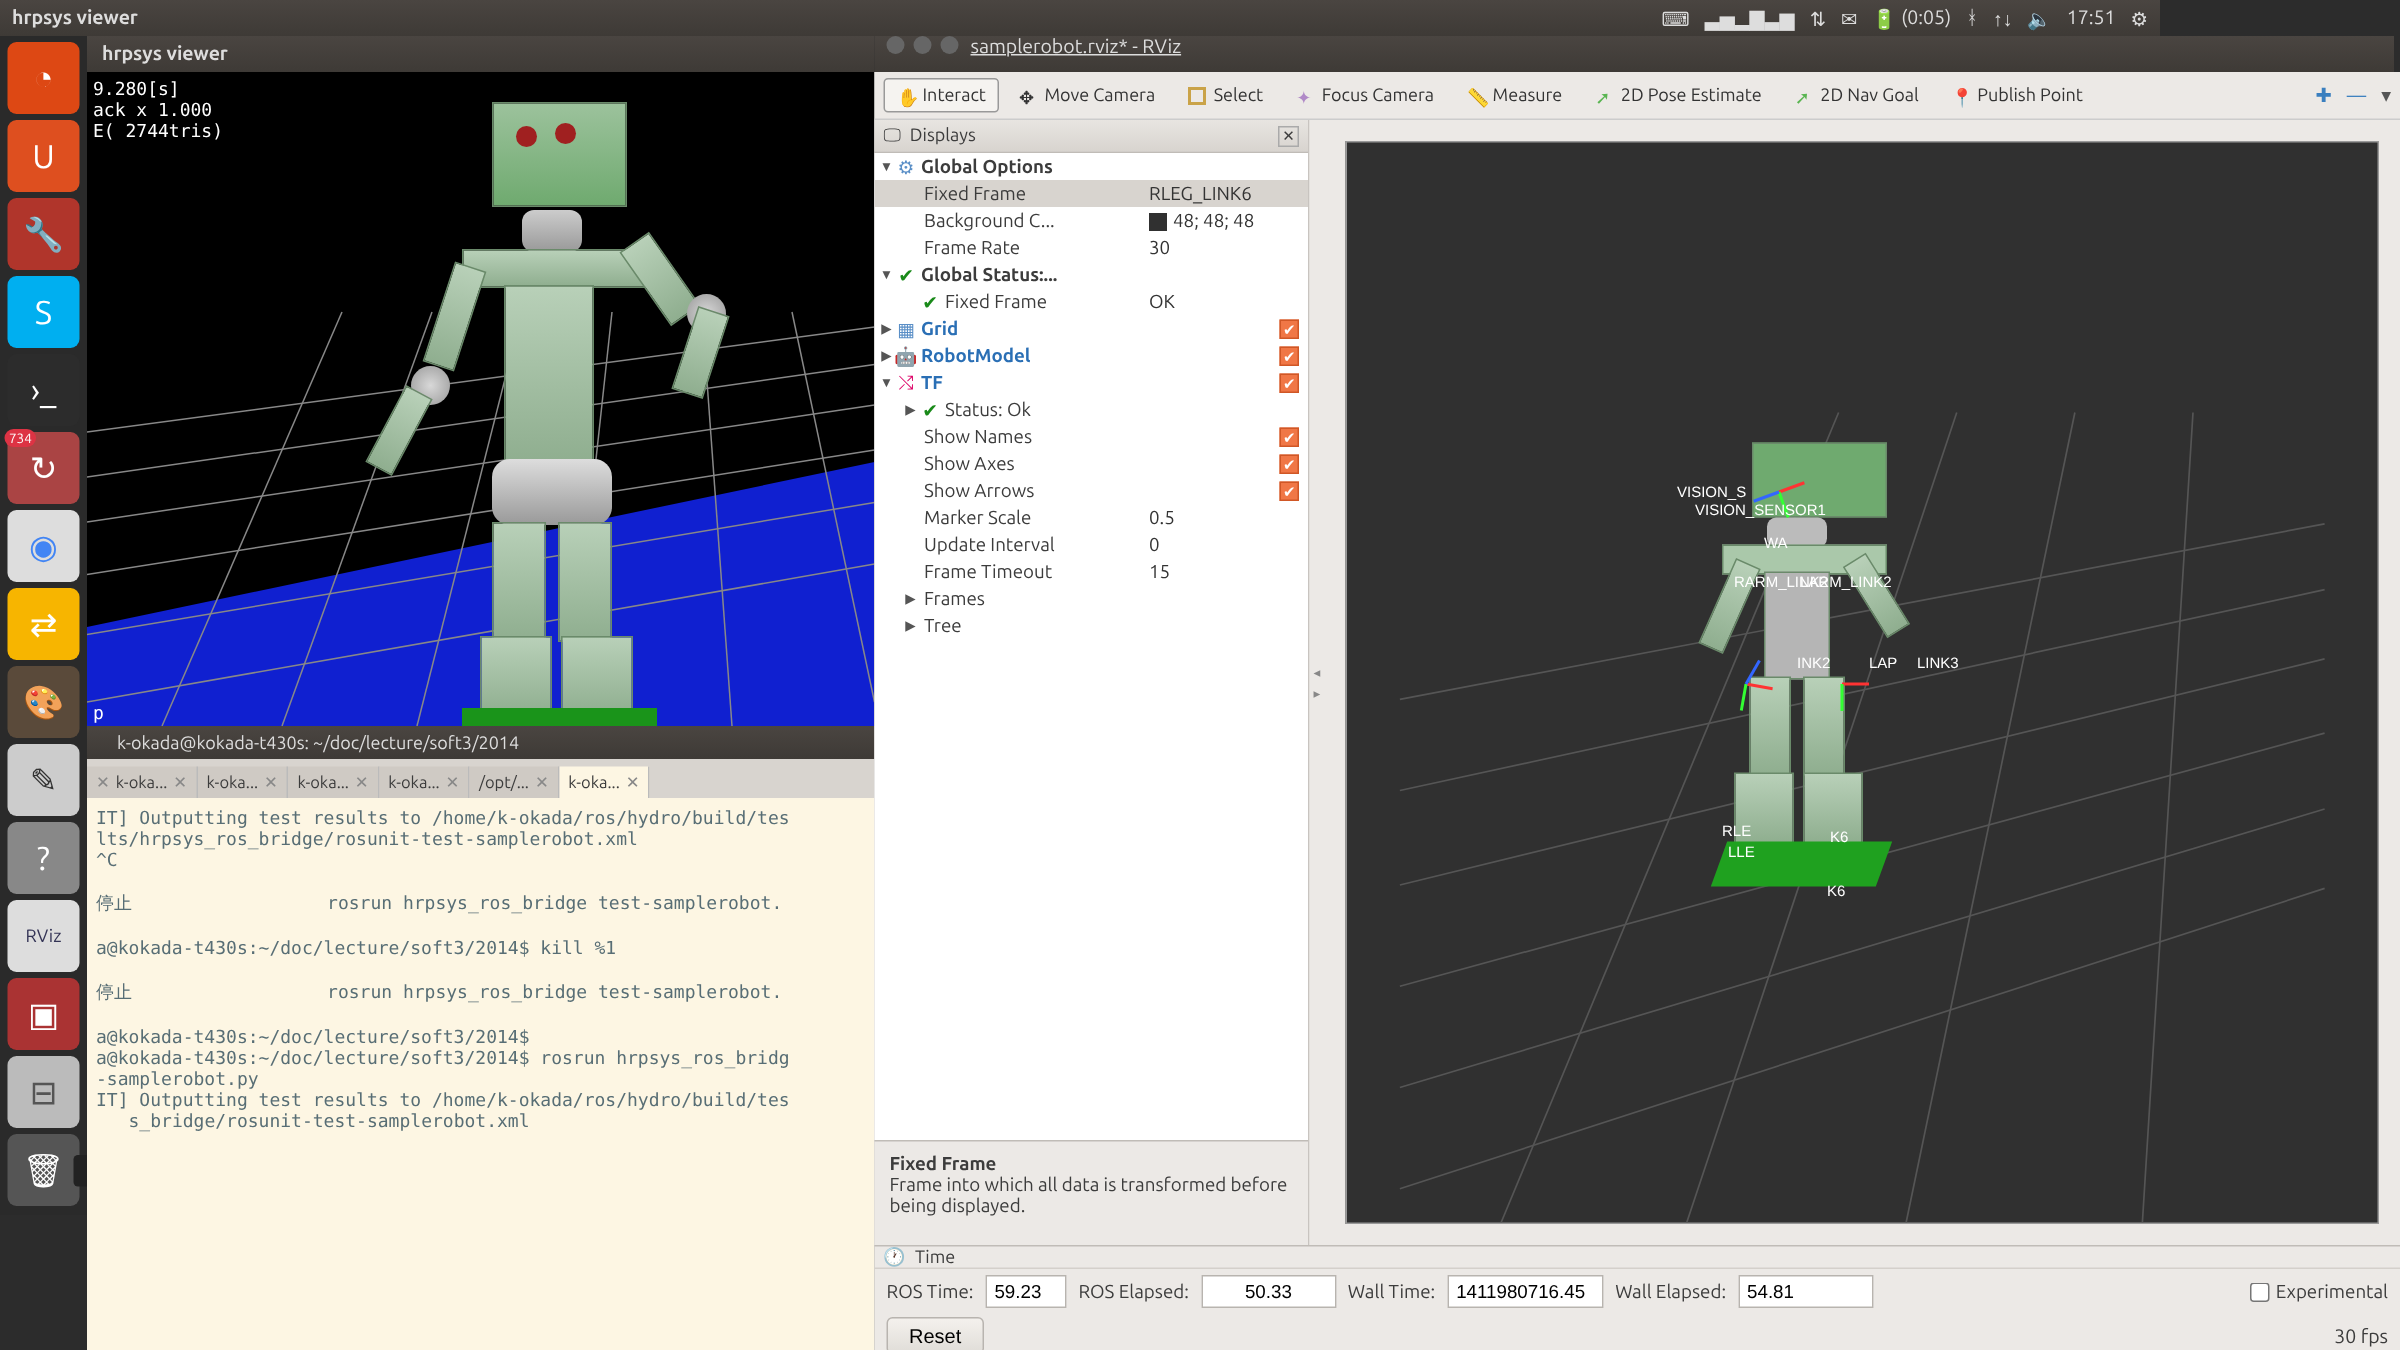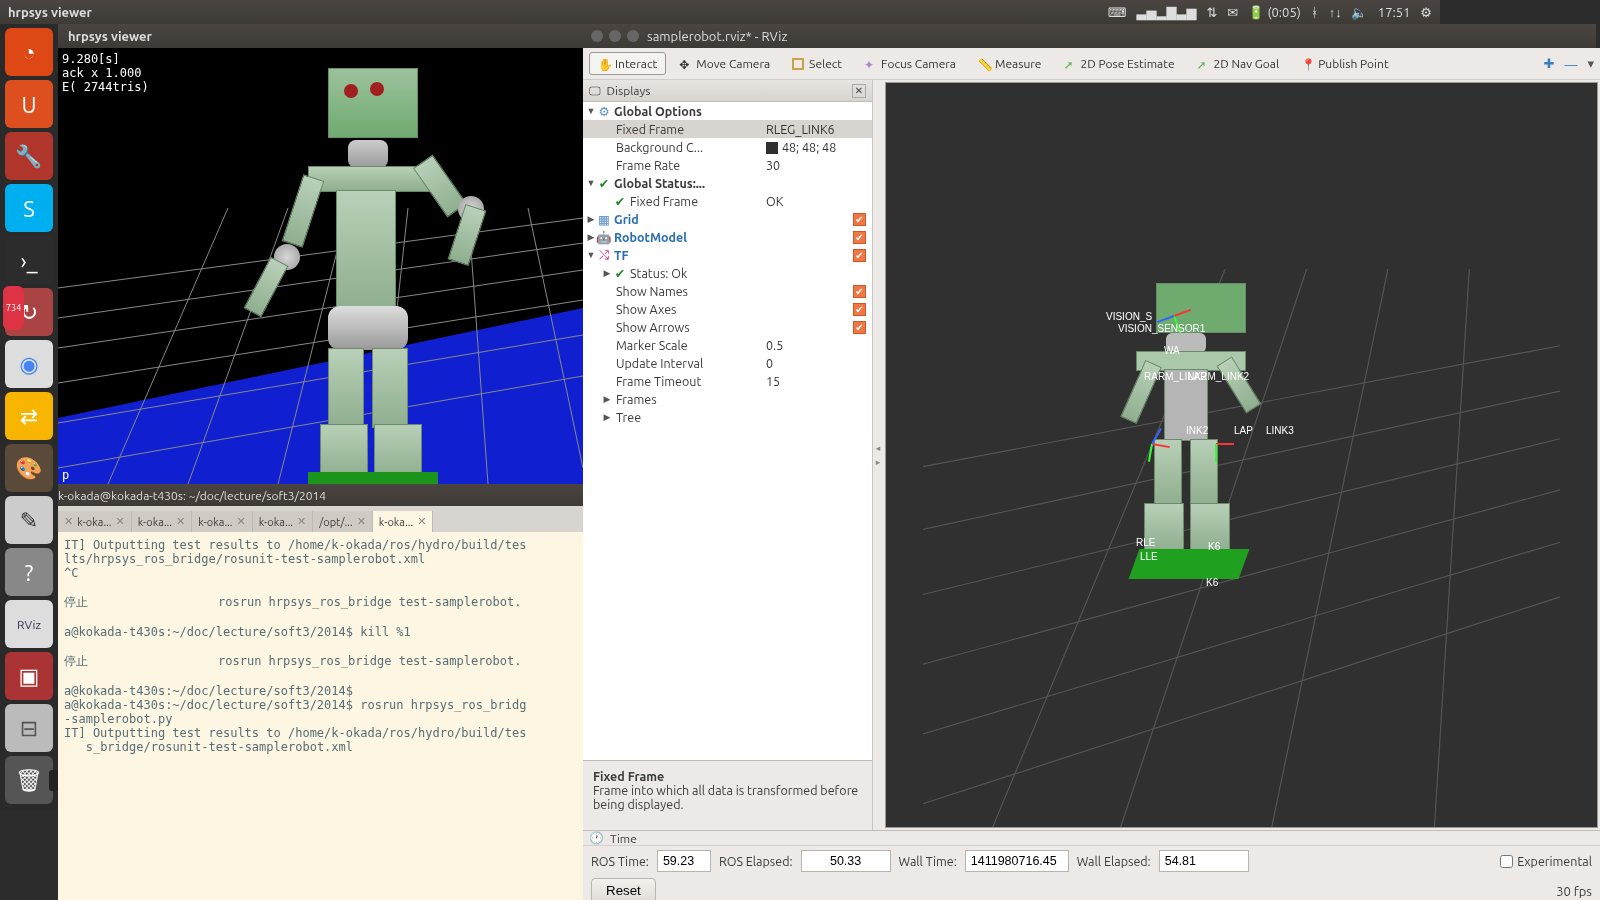--- a/index.html
+++ b/index.html
@@ -8,36 +8,36 @@
 
 .menubar { height: 24px; background: linear-gradient(#4a4541,#3e3a36); color: #ddd; display: flex; align-items: center; padding: 0 8px; font-size: 13px; }
 .menubar .title { flex: 0 0 auto; font-weight: bold; }
 .menubar .spacer { flex: 1; }
 .menubar .tray { display: flex; gap: 10px; align-items: center; color: #ddd; }
 .menubar .tray span { display:inline-flex; align-items:center; gap:3px; }
 
 
 .launcher { position: absolute; left: 0; top: 24px; width: 58px; height: 786px; background: rgba(40,40,40,0.4); display:flex; flex-direction:column; align-items:center; padding-top:4px; gap:4px; }
 .launcher .icon { width:48px; height:48px; border-radius:6px; display:flex; align-items:center; justify-content:center; font-size:22px; color:#fff; position:relative; }
-.launcher .badge { position:absolute; top:-2px; left:-2px; background:#d34; color:#fff; font-size:9px; padding:17px 3px; border-radius:6px; }
+.launcher .badge { position:absolute; top:-2px; left:-2px; background:#d34; color:#fff; font-size:9px; padding:1px 3px; border-radius:6px; }
 
 
 .hrpsys-title { position:absolute; left:58px; top:24px; right:calc(100% - 583px); height:24px; background:linear-gradient(#4a4541,#3e3a36); color:#ddd; display:flex; align-items:center; padding:0 10px; font-weight:bold; }
 .hrpsys-view { position:absolute; left:58px; top:48px; width:525px; height:436px; background:#000; color:#fff; font-family:monospace; font-size:12px; padding:4px; overflow:hidden; }
 .hrpsys-view .grid { position:absolute; inset:0; }
 
-.term-title { position:absolute; left:58px; top:484px; width:579px; height:22px; background:linear-gradient(#4a4541,#3e3a36); color:#ddd; font-size:12px; display:flex; align-items:center; padding:0 0; }
+.term-title { position:absolute; left:58px; top:484px; width:579px; height:22px; background:linear-gradient(#4a4541,#3e3a36); color:#ddd; font-size:12px; display:flex; align-items:center; padding:0 20px; }
 .term-tabs { position:absolute; left:58px; top:506px; width:525px; height:26px; background:#d8d4cf; display:flex; align-items:flex-end; }
 .term-tabs .tab { padding:4px 6px; font-size:11px; display:flex; align-items:center; gap:4px; border-right:1px solid #bbb; background:#cfcac4; }
 .term-tabs .tab.active { background:#fdf6e3; }
 .term-tabs .tab .x { color:#888; }
 .terminal { position:absolute; left:58px; top:532px; width:525px; bottom:0; background:#fdf6e3; color:#586e75; font-family:monospace; font-size:12px; padding:6px; white-space:pre-wrap; overflow:hidden; }
 
 
-.rviz-title { position:absolute; left:583px; right:4px; top:24px; height:24px; background:linear-gradient(#4a4541,#3e3a36); color:#ddd; display:flex; align-items:center; padding:0 8px; gap:8px; }
+.rviz-title { position:absolute; left:583px; right:4px; top:24px; height:24px; background:linear-gradient(#4a4541,#3e3a36); color:#ddd; display:flex; align-items:flex-start; padding:0 8px; gap:8px;text-decoration:underline; }
 .win-btns { display:flex; gap:6px; }
 .win-btns span { width:12px; height:12px; border-radius:50%; background:#666; display:inline-block; }
 
 .rviz { position:absolute; left:583px; right:0; top:48px; bottom:0; background:#ece9e6; display:flex; flex-direction:column; }
 .rviz-toolbar { height:32px; background:#ece9e6; border-bottom:1px solid #ccc; display:flex; align-items:center; padding:0 6px; gap:4px; }
 .rviz-toolbar .btn { padding:4px 8px; border:1px solid transparent; border-radius:3px; display:inline-flex; align-items:center; gap:5px; font-size:12px; color:#333; }
 .rviz-toolbar .btn.active { border-color:#999; background:#f5f3f0; }
 .rviz-toolbar .sep { flex:1; }
 .tbicn { width:12px; height:12px; display:inline-block; }
 
@@ -60,21 +60,21 @@
 .desc-box { border-top:1px solid #c0bcb7; padding:8px 10px; font-size:12.5px; min-height:70px; background:#ece9e6; }
 .desc-box b { font-weight:bold; }
 
 .btn-row { display:flex; gap:8px; padding:6px 8px; background:#ece9e6; }
 .btn-row button { flex:1; padding:5px 0; border:1px solid #b8b4af; border-radius:4px; background:linear-gradient(#f4f1ed,#e0ddd8); font-size:12.5px; }
 .btn-row button:disabled { color:#999; }
 
 .splitter { width:10px; background:#ece9e6; display:flex; flex-direction:column; align-items:center; justify-content:center; gap:4px; }
 .splitter span { font-size:9px; color:#888; }
 
-.view3d { flex:1; background:#303030; position:relative; border:1px solid #999; margin:2px; }
+.view3d { flex:1; background:#303030; position:relative; border:1px solid #999; margin:14px; }
 
 .time-panel { height:70px; border-top:1px solid #c0bcb7; background:#ece9e6; display:flex; flex-direction:column; }
 .time-hdr { height:20px; display:flex; align-items:center; padding:0 6px; font-size:12px; gap:6px; border-bottom:1px solid #d4d0cb; }
 .time-row { display:flex; align-items:center; padding:4px 8px; gap:8px; font-size:12.5px; }
 .time-row input[type=text] { border:1px solid #b8b4af; padding:3px 5px; font-size:12.5px; background:#fff; }
 .time-row2 { display:flex; align-items:center; padding:2px 8px 6px; gap:10px; }
 .time-row2 button { padding:4px 14px; border:1px solid #b8b4af; border-radius:4px; background:linear-gradient(#f4f1ed,#e0ddd8); }
 
 
 .robot-seg { position:absolute; background:linear-gradient(#b8d0b8,#8fae8f); border:1px solid #6a8a6a; }

